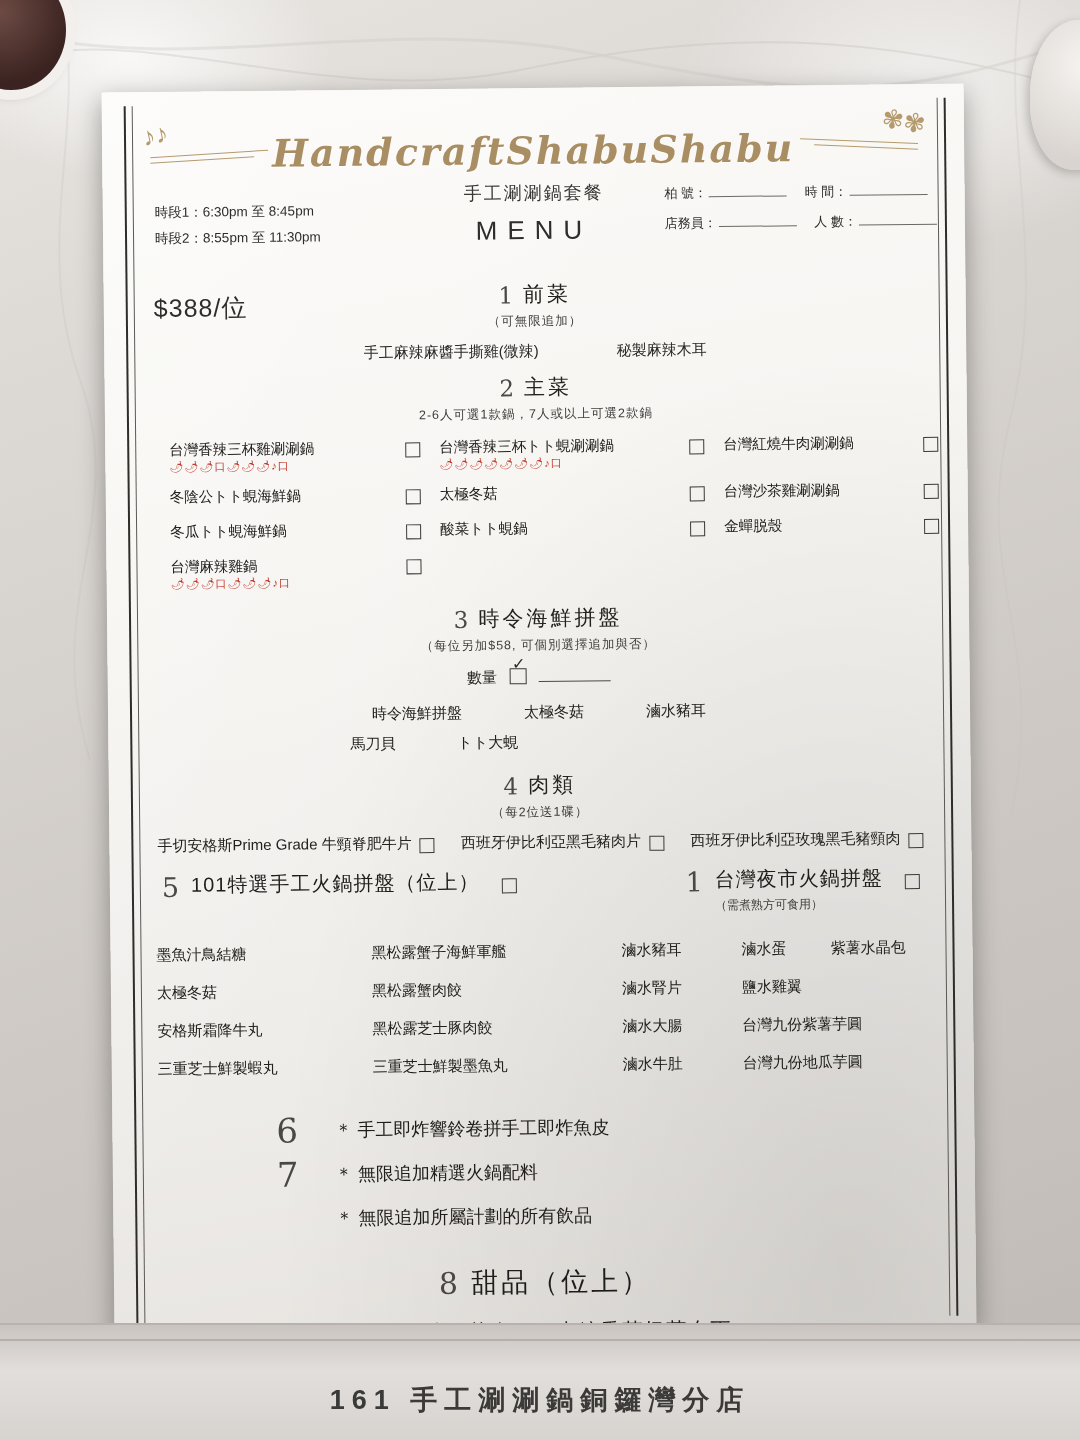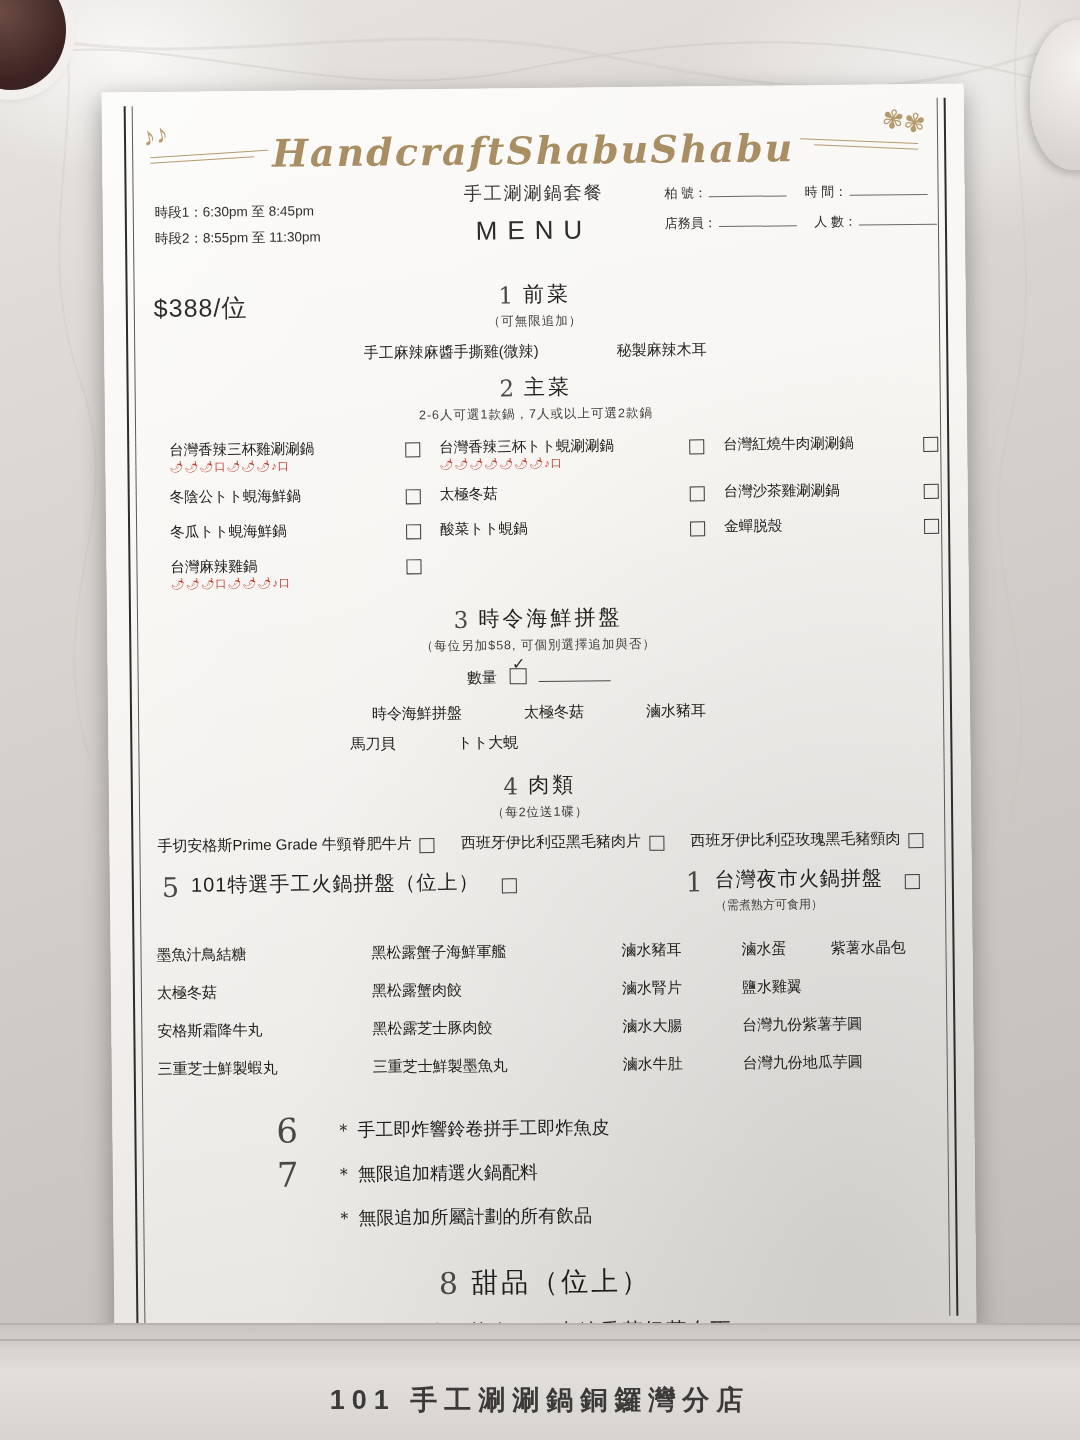--- a/index.html
+++ b/index.html
@@ -329,14 +329,14 @@
         <span class="secnum" style="font-size:30px;">8</span><span>甜品（位上）</span>
       </div>
       <div class="d">木糠珍珠奶茶布丁／木糠香芋奶茶布丁</div>
     </div>
 
   </div>
 </div>
 
 <div class="bottomband">
   <div class="bar"></div>
-  <div class="branchline">101 手工涮涮鍋銅鑼灣分店</div>
+  <div class="branchline">161 手工涮涮鍋銅鑼灣分店</div>
 </div>
 
 </body></html>

